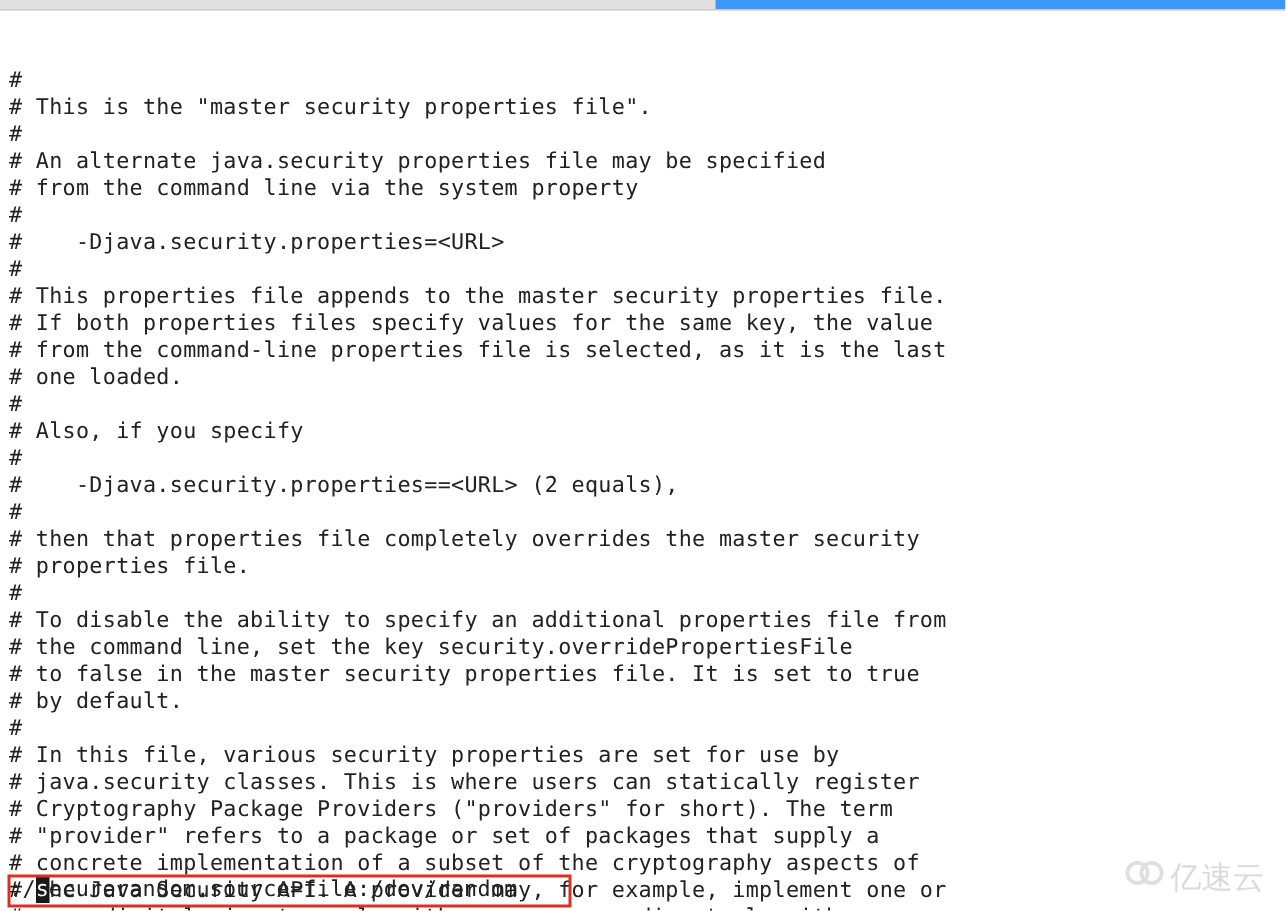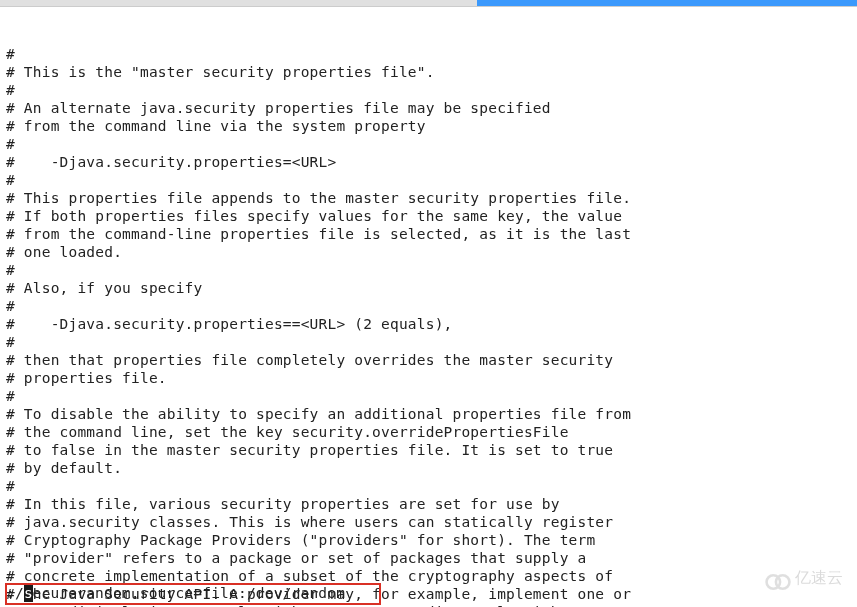--- a/index.html
+++ b/index.html
@@ -68,24 +68,24 @@
       display: inline-block;
       width: 0.6em;
       text-align: center;
     }
     .watermark {
       position: absolute;
       right: 14px;
       bottom: 12px;
       opacity: 0.30;
       display: flex;
-      align-items: flex-start;
+      align-items: flex-end;
       gap: 4px;
       font-family: "Microsoft YaHei", sans-serif;
-      font-size: 16px;
+      font-size: 21px;
       color: #888888;
       z-index: 5;
       pointer-events: none;
     }
     .watermark svg { width: 26px; height: 26px; }
   </style>
 </head>
 <body>
 
 <div class="title-bar"></div>

